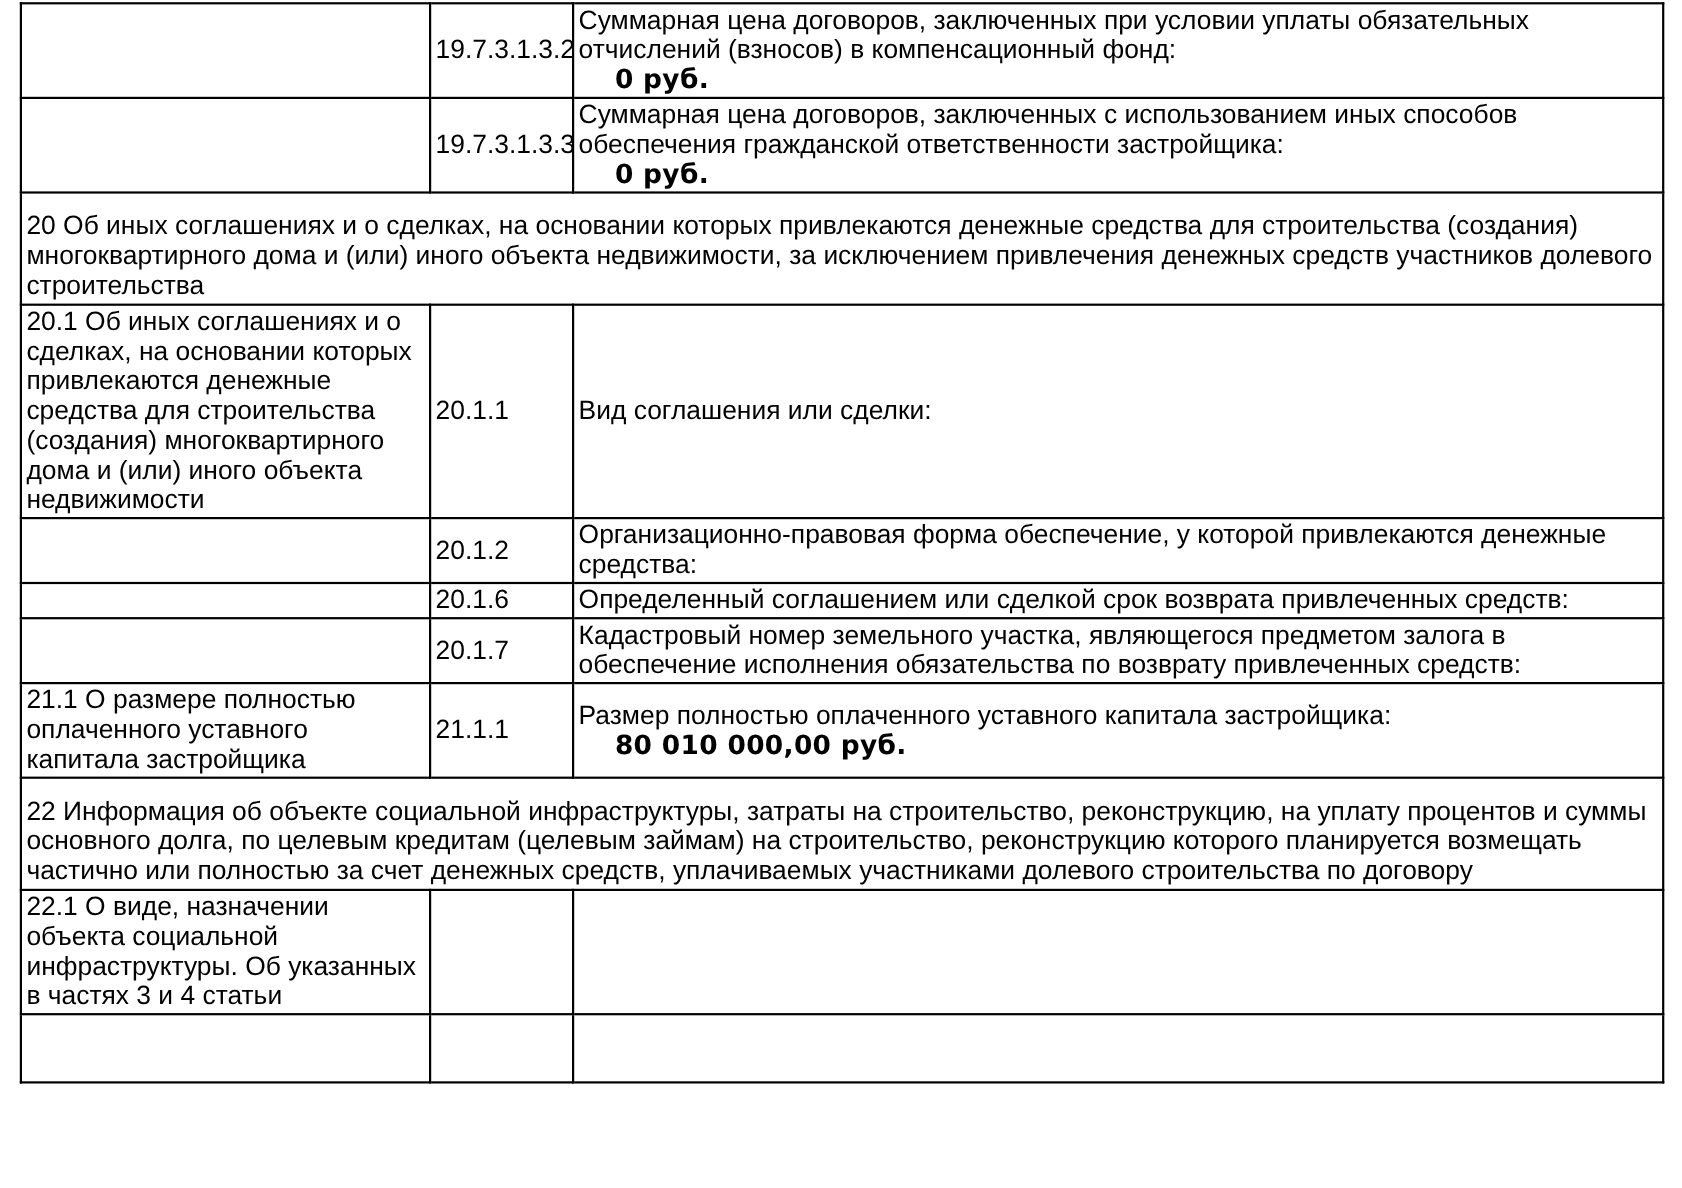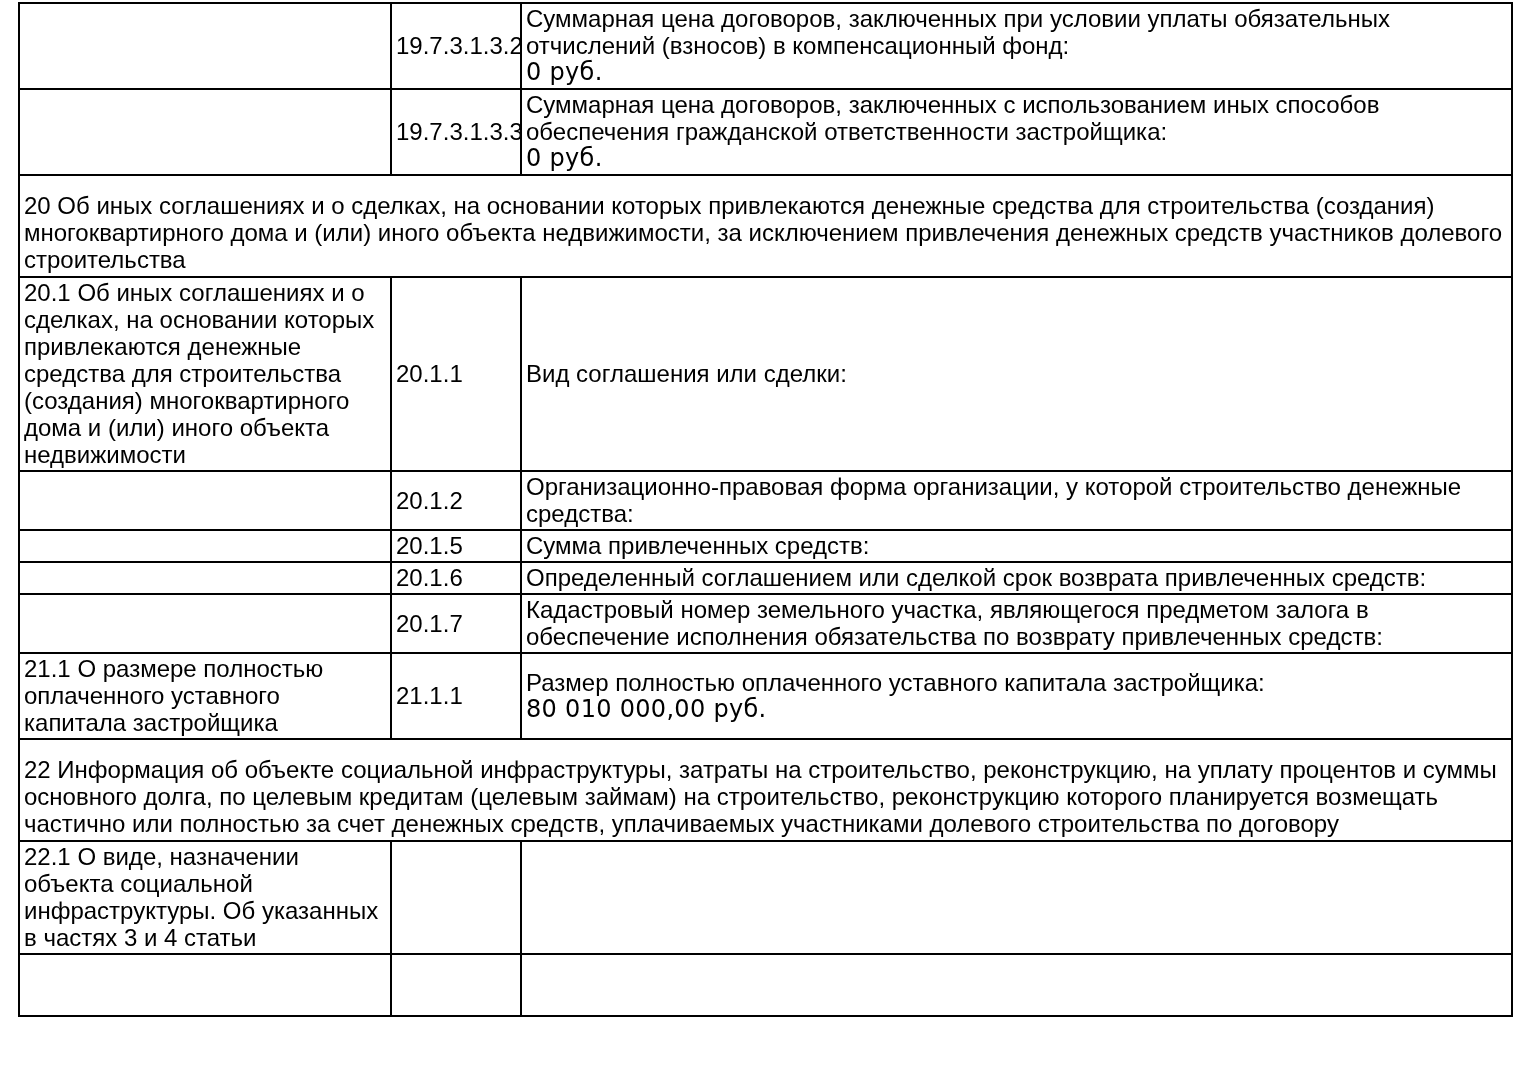--- a/index.html
+++ b/index.html
@@ -26,23 +26,24 @@
     vertical-align: middle;
     padding: 1px 4px 2px 4px;
     font-size: 24px;
     line-height: 27px;
     word-wrap: break-word;
   }
   td.label-cell { vertical-align: middle; }
   td.number-cell { white-space: nowrap; overflow: hidden; }
   td.section-cell { padding: 16px 4px 3px 4px; }
   .desc-value {
-    font-weight: normal;
+    font-weight: bold;
     font-family: "DejaVu Sans", "Liberation Sans", sans-serif;
     letter-spacing: 0.3px;
+    margin-left: 33px;
   }
   tbody tr:last-child td { height: 62px; }
 </style>
 </head>
 <body>
 
 <div class="page">
   <table class="decl-table">
     <colgroup>
       <col style="width:372px">
@@ -74,29 +75,21 @@
     <td class="cell number-cell">20.1.1</td>
     <td class="cell text-cell">
       <div class="desc-text">Вид соглашения или сделки:</div>
 
     </td>
   </tr>
         <tr>
     <td class="cell label-cell"></td>
     <td class="cell number-cell">20.1.2</td>
     <td class="cell text-cell">
-      <div class="desc-text">Организационно-правовая форма организации, у которой строительство денежные средства:</div>
-
-    </td>
-  </tr>
-        <tr>
-    <td class="cell label-cell"></td>
-    <td class="cell number-cell">20.1.5</td>
-    <td class="cell text-cell">
-      <div class="desc-text">Сумма привлеченных средств:</div>
+      <div class="desc-text">Организационно-правовая форма обеспечение, у которой привлекаются денежные средства:</div>
 
     </td>
   </tr>
         <tr>
     <td class="cell label-cell"></td>
     <td class="cell number-cell">20.1.6</td>
     <td class="cell text-cell">
       <div class="desc-text">Определенный соглашением или сделкой срок возврата привлеченных средств:</div>
 
     </td>

